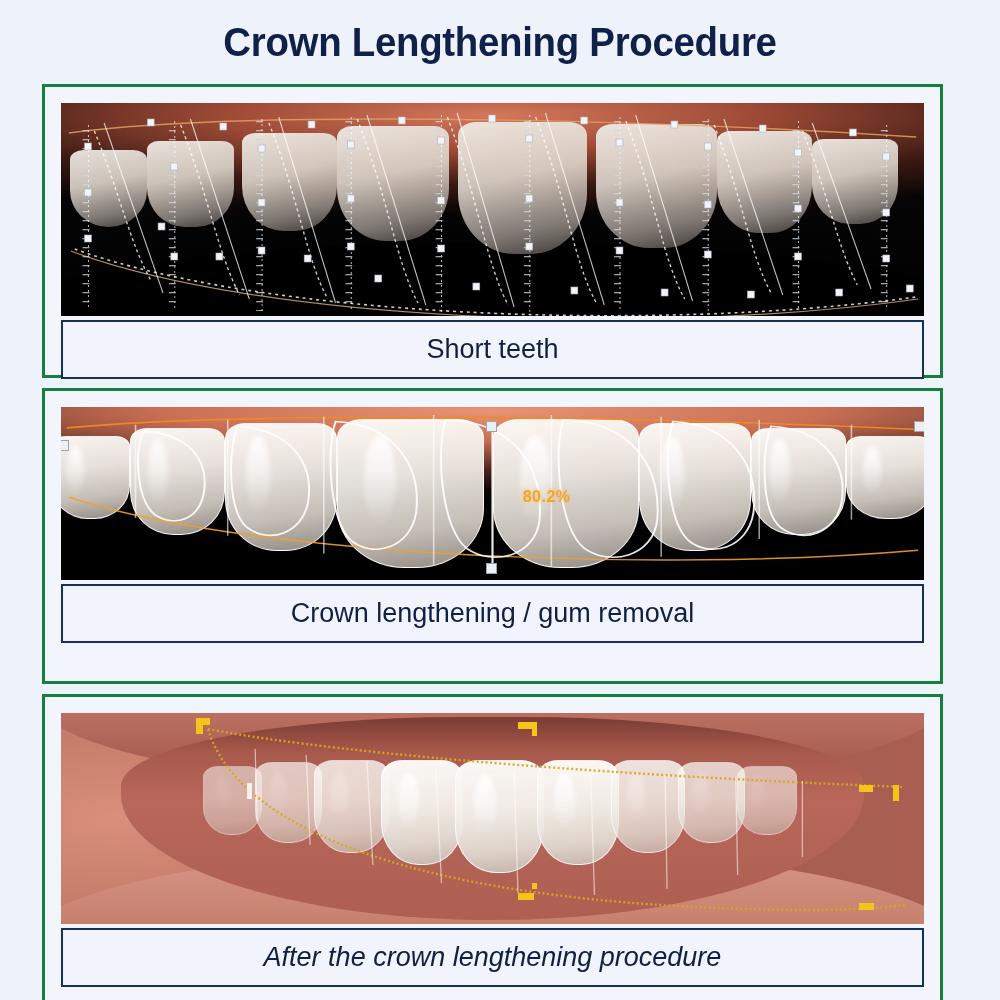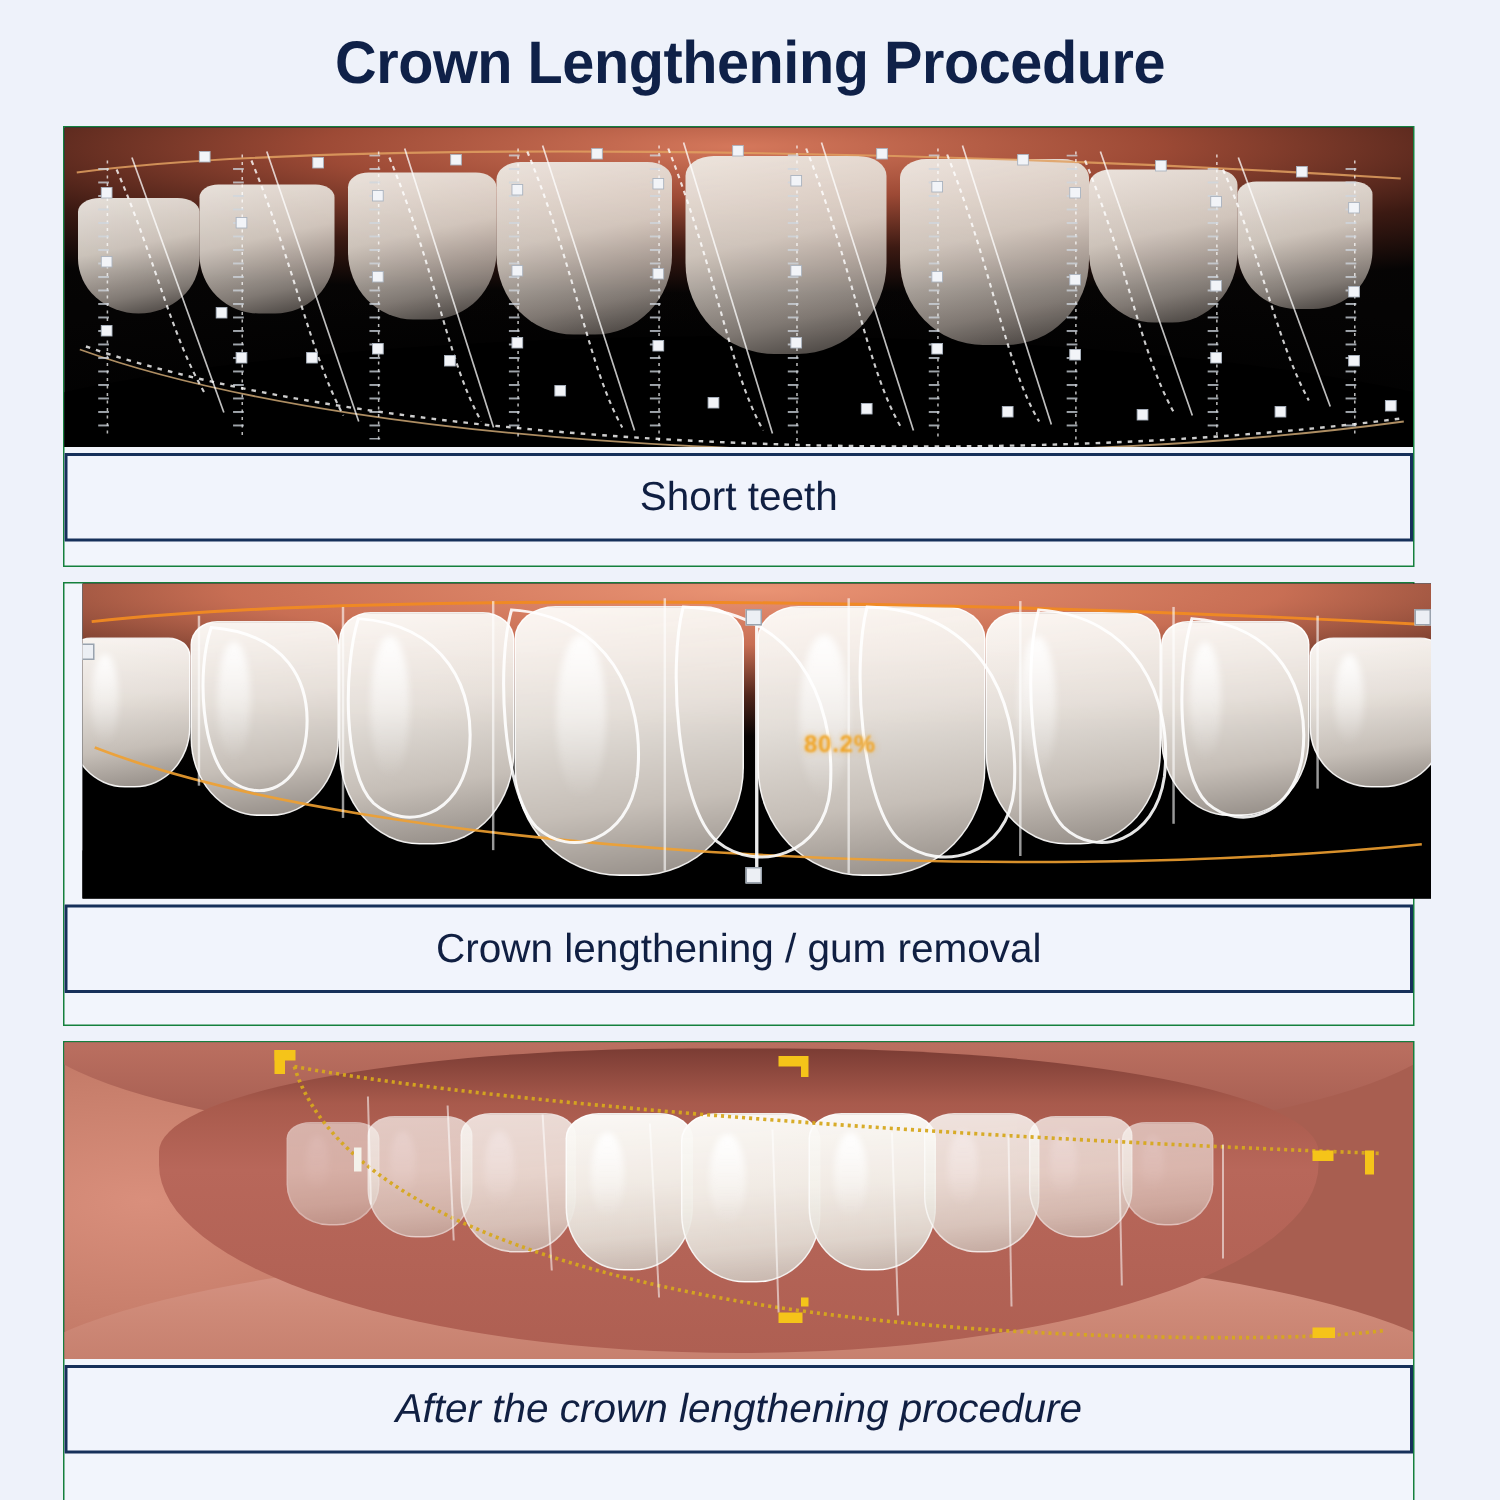--- a/index.html
+++ b/index.html
@@ -36,38 +36,38 @@
     letter-spacing: -0.3px;
     font-family: "Liberation Sans", sans-serif;
     transform: scaleX(0.96);
   }
 
   
   .panel {
     position: absolute;
     left: 42px;
     width: 901px;
-    border: 1px solid #15803d;
+    border: 3px solid #15803d;
     background: #f2f5fc;
-    padding: 0;
+    padding: 16px;
   }
 
   #panel-1 { top: 84px;  height: 294px; }
   #panel-2 { top: 388px; height: 296px; }
   #panel-3 { top: 694px; height: 368px; font-style: italic; }
 
   .photo {
     position: relative;
     width: 100%;
     overflow: hidden;
     background: #000;
   }
 
   #panel-1 .photo { height: 213px; }
-  #panel-2 .photo { height: 210px; margin-left: 12px; }
+  #panel-2 .photo { height: 173px; }
   #panel-3 .photo { height: 211px; }
 
   
   .caption {
     margin-top: 4px;
     border: 2px solid #16305a;
     background: #f1f4fc;
     text-align: center;
     color: #101f42;
     font-size: 27px;

